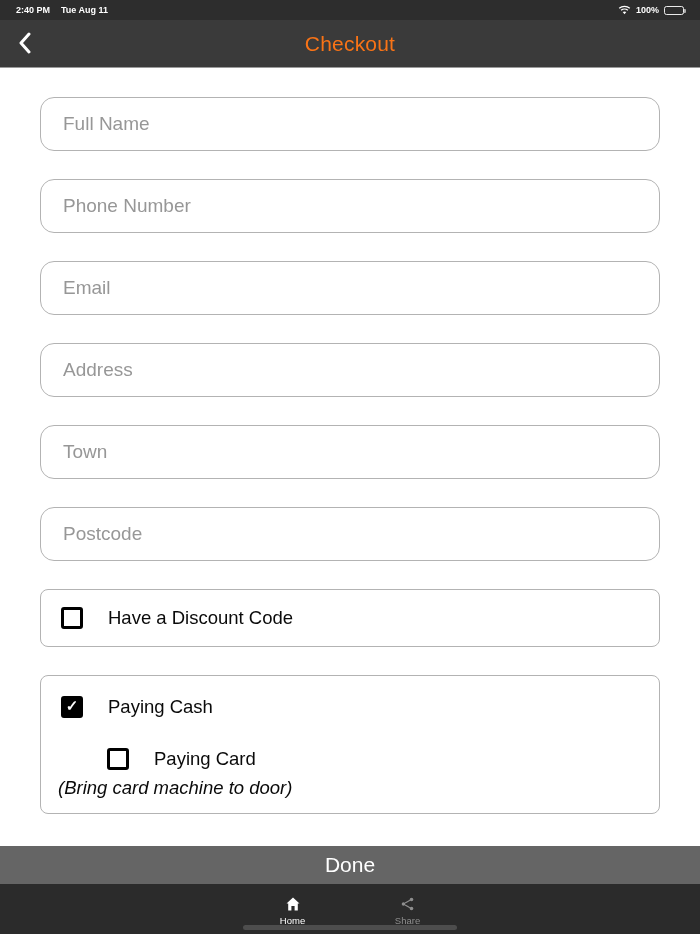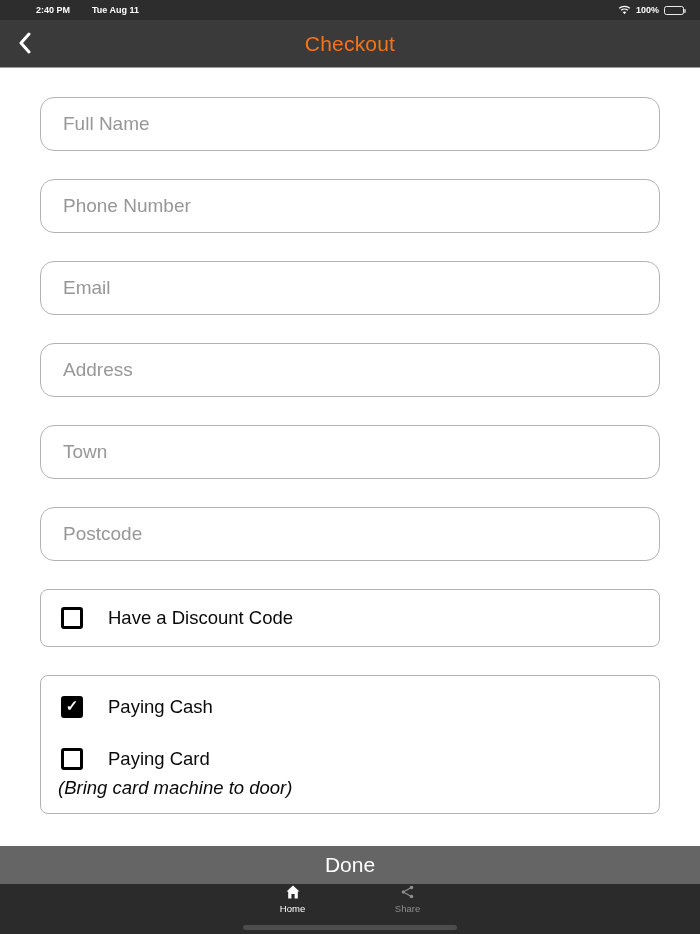--- a/index.html
+++ b/index.html
@@ -18,21 +18,21 @@
     height: 20px;
     background: #2d2d2d;
     color: #fff;
     display: flex;
     align-items: center;
     padding: 0 16px;
     font-size: 9px;
     font-weight: 700;
     flex: 0 0 auto;
   }
-  .status-left { display: flex; gap: 22px; align-items: center; margin-left: 20px; }
+  .status-left { display: flex; gap: 11px; align-items: center; }
   .status-spacer { flex: 1; }
   .status-right { display: flex; gap: 5px; align-items: center; }
   .wifi-icon svg { display: block; }
   .battery {
     width: 20px; height: 9px;
     border: 1px solid rgba(255,255,255,.9);
     border-radius: 2.5px;
     padding: 1px;
     position: relative;
   }
@@ -114,21 +114,21 @@
     align-items: center;
     padding-left: 20px;
     margin-top: 24px;
   }
   .payment-panel { height: 139px; padding: 20px 20px 0 20px; }
   .check-row {
     display: flex;
     align-items: center;
     cursor: pointer;
   }
-  .payment-panel .check-row + .check-row { margin-top: 30px; }
+  .payment-panel .check-row + .check-row { margin-top: 30px; margin-left: 46px; }
   .checkbox {
     width: 22px; height: 22px;
     border: 3px solid #000;
     border-radius: 3px;
     background: #fff;
     flex: 0 0 auto;
     position: relative;
   }
   .checkbox[data-checked="true"] { background: #000; }
   .checkbox[data-checked="true"]:after {
@@ -171,21 +171,21 @@
     cursor: pointer;
   }
 
   
   .tab-bar {
     height: 50px;
     background: #2b2b2b;
     display: flex;
     justify-content: center;
     align-items: flex-start;
-    padding-top: 0;
+    padding-top: 12px;
     position: relative;
     flex: 0 0 auto;
   }
   .tab-item {
     width: 115px;
     display: flex;
     flex-direction: column;
     align-items: center;
     gap: 4px;
     color: #8e8e8e;

